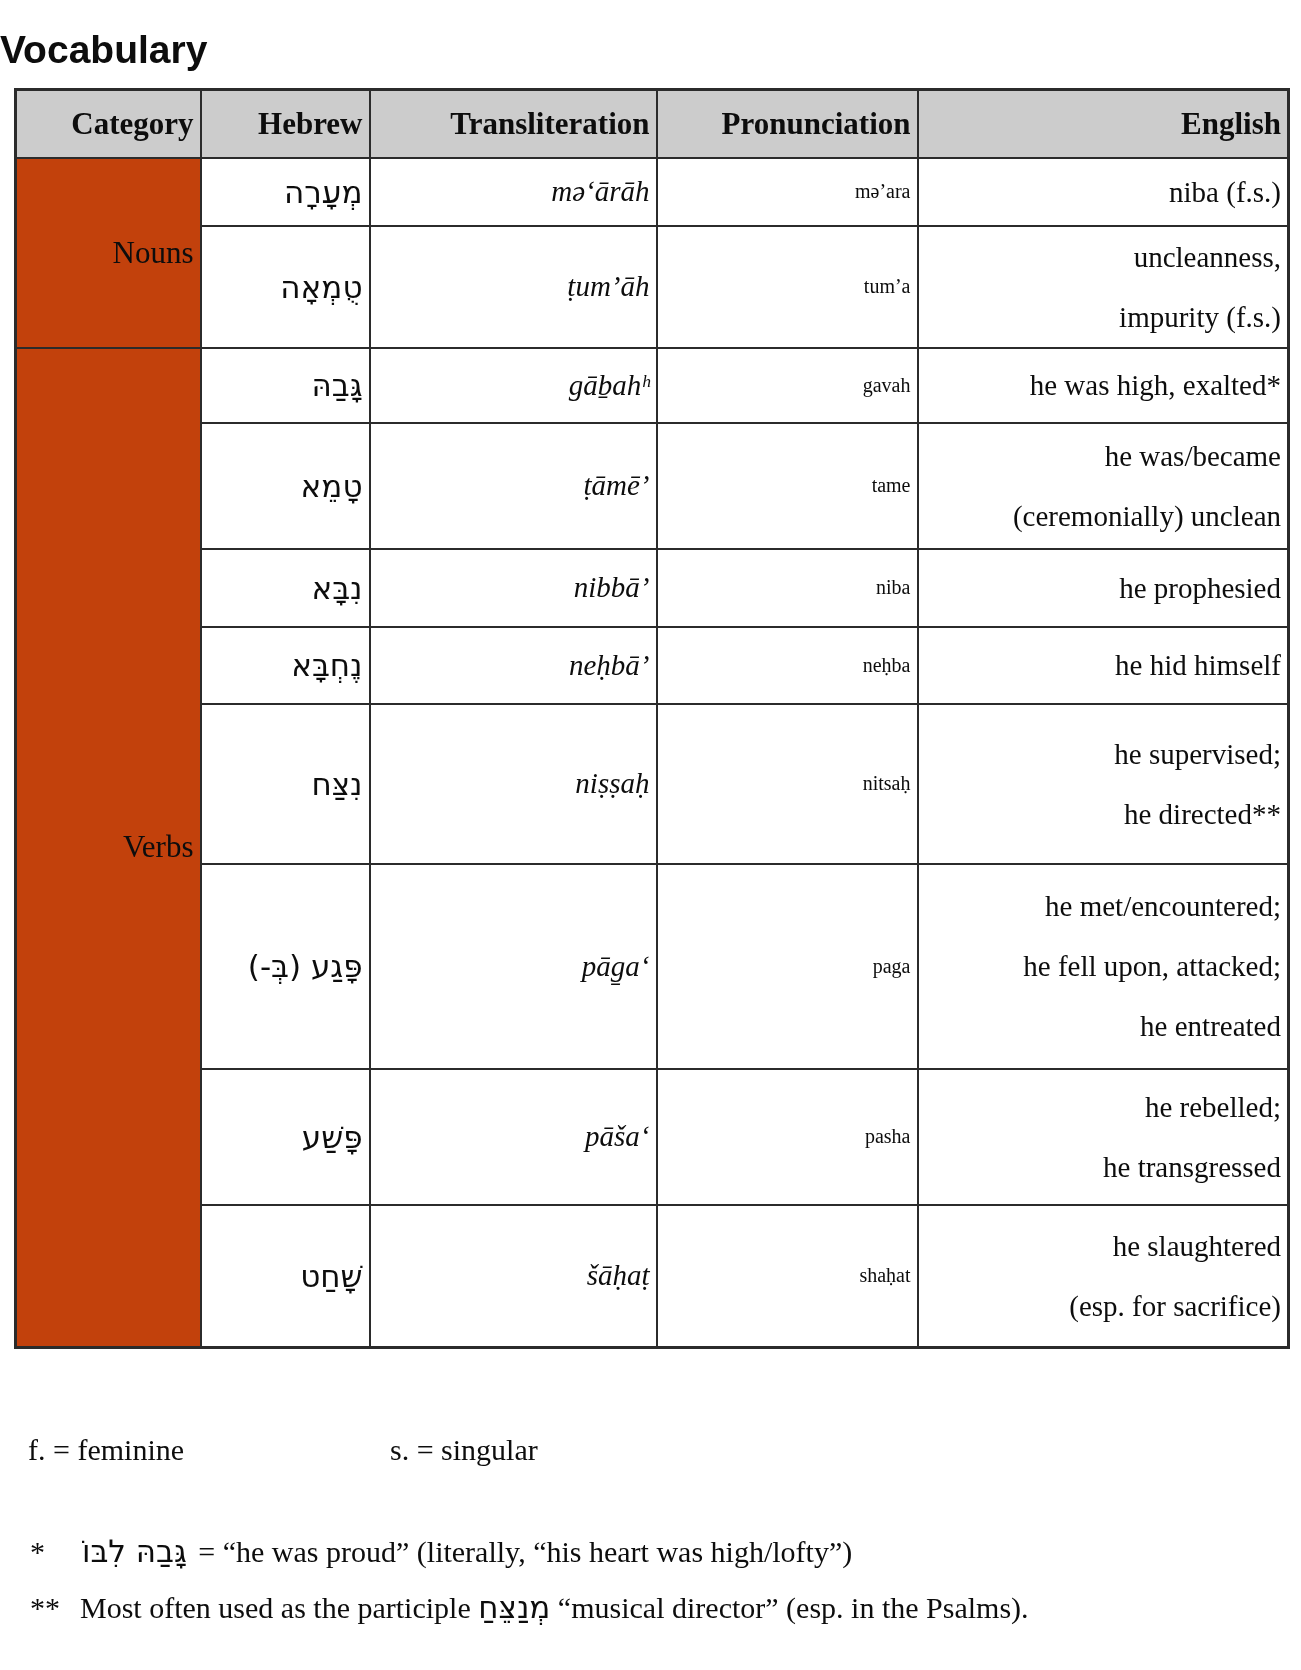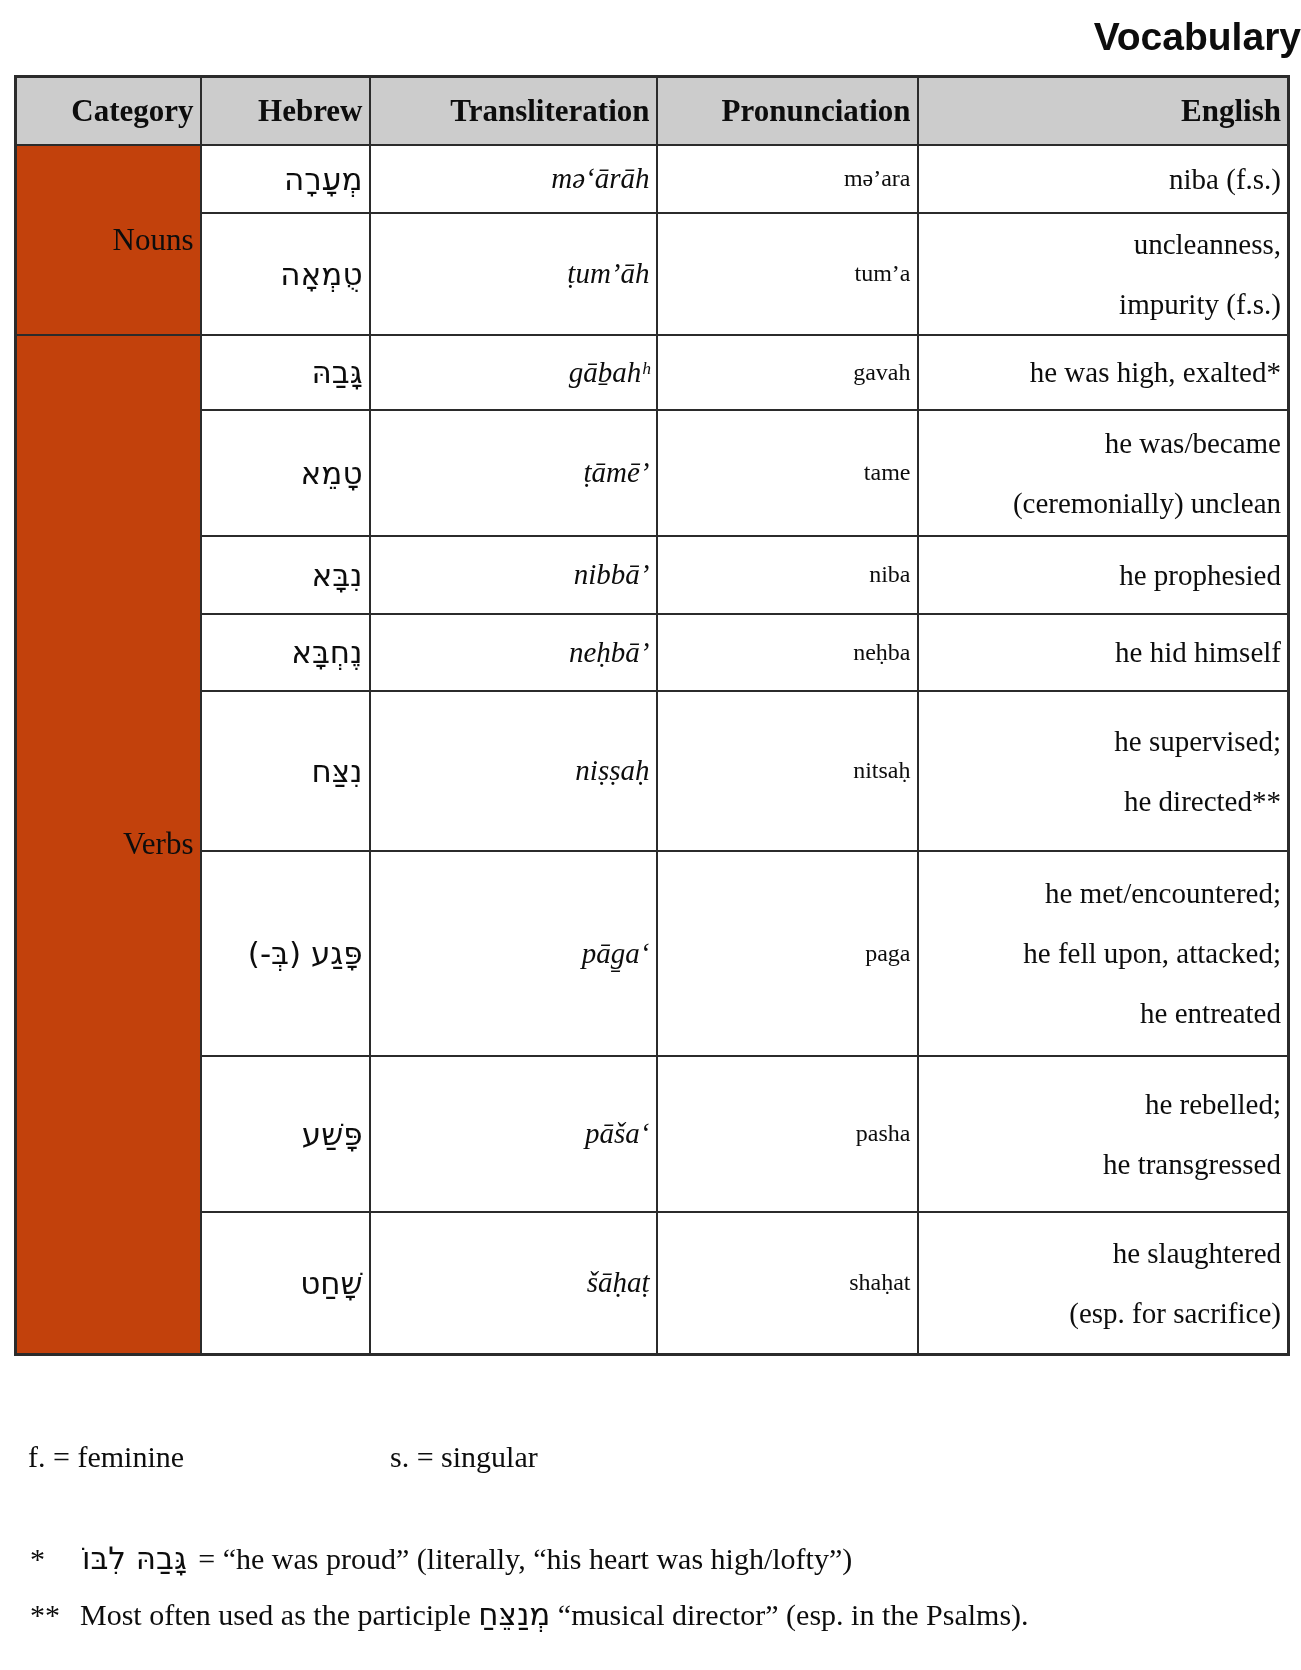--- a/index.html
+++ b/index.html
@@ -7,22 +7,22 @@
     width: 1301px;
     height: 1670px;
     font-family: "Liberation Serif", "DejaVu Serif", serif;
     color: #0d0d0d;
     position: relative;
   }
   .page-title {
     font-family: "Liberation Sans", "DejaVu Sans", sans-serif;
     font-weight: bold;
     font-size: 39px;
-    text-align: right;
-    padding-top: 15px;
+    text-align: left;
+    padding-top: 28px;
     margin: 0 0 16px 0;
     letter-spacing: 0px;
   }
   table.vocab {
     border-collapse: collapse;
     table-layout: fixed;
     width: 1273px;
     margin-left: 14px;
     border: 3px solid #2b2b2b;
   }
@@ -41,21 +41,21 @@
 
   tr.h-head   { height: 68px; }
   tr.h-r1  { height: 68px; }
   tr.h-r2  { height: 118px; }
   tr.h-r3  { height: 75px; }
   tr.h-r4  { height: 126px; }
   tr.h-r5  { height: 78px; }
   tr.h-r6  { height: 77px; }
   tr.h-r7  { height: 160px; }
   tr.h-r8  { height: 205px; }
-  tr.h-r9  { height: 156px; }
+  tr.h-r9  { height: 136px; }
   tr.h-r10 { height: 143px; }
 
   th.col-head {
     background: #cccccc;
     font-weight: bold;
     font-size: 31px;
   }
   td.category {
     background: #c2410c;
     font-weight: normal;
@@ -65,21 +65,21 @@
     font-family: "DejaVu Sans", sans-serif;
     font-size: 31px;
     white-space: nowrap;
     direction: rtl;
   }
   td.translit {
     font-style: italic;
     font-size: 29px;
   }
   td.pron {
-    font-size: 24px;
+    font-size: 20px;
   }
   td.english {
     font-size: 29px;
   }
   td.english .en-line {
     line-height: 60px;
   }
 
   .legend {
     margin: 84px 0 0 28px;

